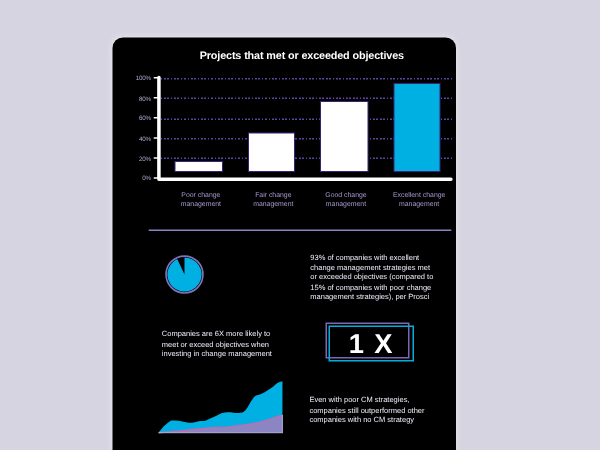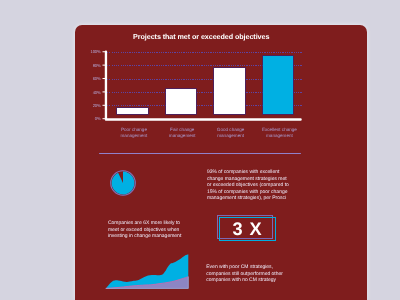--- a/index.html
+++ b/index.html
@@ -1,22 +1,22 @@
 <!DOCTYPE html>
 <html><head>
 <meta charset="utf-8">
 <title>Change Management Infographic</title>
 <style>
   html,body{margin:0;padding:0;}
   *{-webkit-font-smoothing:antialiased;}
   body{width:400px;height:300px;overflow:hidden;background:#d5d4e0;
        font-family:"Liberation Sans",sans-serif;
        -webkit-font-smoothing:antialiased;text-rendering:geometricPrecision;}
-  .card{position:absolute;left:75.4px;top:25.2px;width:292px;height:275px;
-        background:#7f1d1d;border-radius:7px 7px 0 0;overflow:hidden;will-change:opacity;
+  .card{position:absolute;left:75.4px;top:25.2px;width:229px;height:275px;
+        background:#000000;border-radius:7px 7px 0 0;overflow:hidden;will-change:opacity;
         box-shadow:0 0 4px 0px rgba(255,255,255,0.55);}
   .chart-title{position:absolute;left:1.4px;top:7.6px;width:248.9px;text-align:center;
         color:#ffffff;font-size:7.2px;font-weight:bold;letter-spacing:-0.08px;line-height:8px;}
   
   .chart{position:absolute;left:0;top:0;width:248px;height:105px;}
   .ytick{position:absolute;color:#b5a8d8;font-size:4.2px;text-align:right;width:18px;line-height:4.4px;
          letter-spacing:-0.17px;}
   .gridline{position:absolute;left:32px;width:194.5px;height:1px;
             background-image:repeating-linear-gradient(to right,#5d44a1 0px,#5d44a1 1.1px,rgba(0,0,0,0) 1.1px,rgba(0,0,0,0) 2.25px);}
   .bar{position:absolute;background:#ffffff;box-shadow:0 0 0 0.7px #3a2375;}
@@ -82,21 +82,21 @@
 
   <svg class="panel" width="28" height="28" style="left:33.2px;top:143.7px;">
     <circle cx="14" cy="14" r="12.3" fill="none" stroke="#8471bb" stroke-width="1.1"></circle>
     <path id="pie-wedge" fill="#00b0e3" d="M 14 14 L 14 2.5999999999999996 A 11.4 11.4 0 1 1 9.146 3.685 Z"></path>
   </svg>
   <div class="body-text" style="left:131.5px;top:144.2px;width:82px;">93% of companies with excellent change management strategies met or exceeded objectives (compared to 15% of companies with poor change management strategies), per Prosci</div>
 
   <div class="body-text" style="left:32.5px;top:195px;width:78px;">Companies are 6X more likely to meet or exceed objectives when investing in change management</div>
   <div class="stat-box-shadow" style="left:141.3px;top:190.2px;width:56.4px;height:23.3px;"></div>
   <div class="stat-box" style="left:143.8px;top:192px;width:56.7px;height:24px;"></div>
-  <div class="stat-box-text" style="left:143.8px;top:195.3px;width:56.7px;">3 X</div>
+  <div class="stat-box-text" style="left:143.8px;top:195.3px;width:56.7px;">1 X</div>
 
   <svg class="panel" width="92" height="45" viewBox="0 0 92 45" style="left:29px;top:223px;">
     <path id="area-cyan" fill="#00b0e3" d="M 1.75 40.5 C 2.38 39.73,4.31 37.13,5.5 35.9 C 6.69 34.67,8.02 33.68,8.9 33.1 C 9.78 32.52,10.12 32.53,10.8 32.4 C 11.48 32.27,12.13 32.25,13 32.3 C 13.87 32.35,15.00 32.52,16 32.7 C 17.00 32.88,17.87 33.20,19 33.4 C 20.13 33.60,21.67 33.88,22.8 33.9 C 23.93 33.92,24.67 33.70,25.8 33.5 C 26.93 33.30,28.43 32.87,29.6 32.7 C 30.77 32.53,31.65 32.80,32.8 32.5 C 33.95 32.20,35.25 31.47,36.5 30.9 C 37.75 30.33,39.05 29.68,40.3 29.1 C 41.55 28.52,42.75 27.77,44 27.4 C 45.25 27.03,46.53 26.95,47.8 26.9 C 49.07 26.85,50.35 27.03,51.6 27.1 C 52.85 27.17,54.15 27.40,55.3 27.3 C 56.45 27.20,57.55 27.12,58.5 26.5 C 59.45 25.88,60.15 24.82,61 23.6 C 61.85 22.38,62.75 20.47,63.6 19.2 C 64.45 17.93,65.25 16.68,66.1 16 C 66.95 15.32,67.85 15.42,68.7 15.1 C 69.55 14.78,70.37 14.52,71.2 14.1 C 72.03 13.68,72.85 13.12,73.7 12.6 C 74.55 12.08,75.45 11.58,76.3 11 C 77.15 10.42,77.97 9.73,78.8 9.1 C 79.63 8.47,80.38 7.68,81.3 7.2 C 82.22 6.72,83.80 6.37,84.3 6.2 L 84.3 40.4 L 1.75 40.4 Z"></path>
     <path id="area-purple" fill="#8c85c4" d="M 1.75 40.5 C 2.79 40.42,5.63 40.20,8 40 C 10.38 39.80,13.50 39.55,16 39.3 C 18.50 39.05,20.67 38.75,23 38.5 C 25.33 38.25,27.00 38.05,30 37.8 C 33.00 37.55,38.00 37.18,41 37 C 44.00 36.82,45.50 36.93,48 36.7 C 50.50 36.47,53.33 35.98,56 35.6 C 58.67 35.22,61.50 34.85,64 34.4 C 66.50 33.95,68.67 33.50,71 32.9 C 73.33 32.30,75.78 31.50,78 30.8 C 80.22 30.10,83.25 29.05,84.3 28.7 L 84.3 40.4 L 1.75 40.4 Z"></path>
     <path id="area-purple-edge" fill="none" stroke="#c46bb0" stroke-width="0.9" d="M 1.75 40.5 C 2.79 40.42,5.63 40.20,8 40 C 10.38 39.80,13.50 39.55,16 39.3 C 18.50 39.05,20.67 38.75,23 38.5 C 25.33 38.25,27.00 38.05,30 37.8 C 33.00 37.55,38.00 37.18,41 37 C 44.00 36.82,45.50 36.93,48 36.7 C 50.50 36.47,53.33 35.98,56 35.6 C 58.67 35.22,61.50 34.85,64 34.4 C 66.50 33.95,68.67 33.50,71 32.9 C 73.33 32.30,75.78 31.50,78 30.8 C 80.22 30.10,83.25 29.05,84.3 28.7"></path>
     <path id="area-frame" fill="none" stroke="#b0a8d6" stroke-width="0.8" stroke-opacity="0.85" d="M 1.75 40.4 L 84.3 40.4 L 84.3 28.7"></path>
   </svg>
   <div class="body-text" style="left:130.9px;top:239.2px;width:80px;">Even with poor CM strategies, companies still outperformed other companies with no CM strategy</div>
 </div>
 

